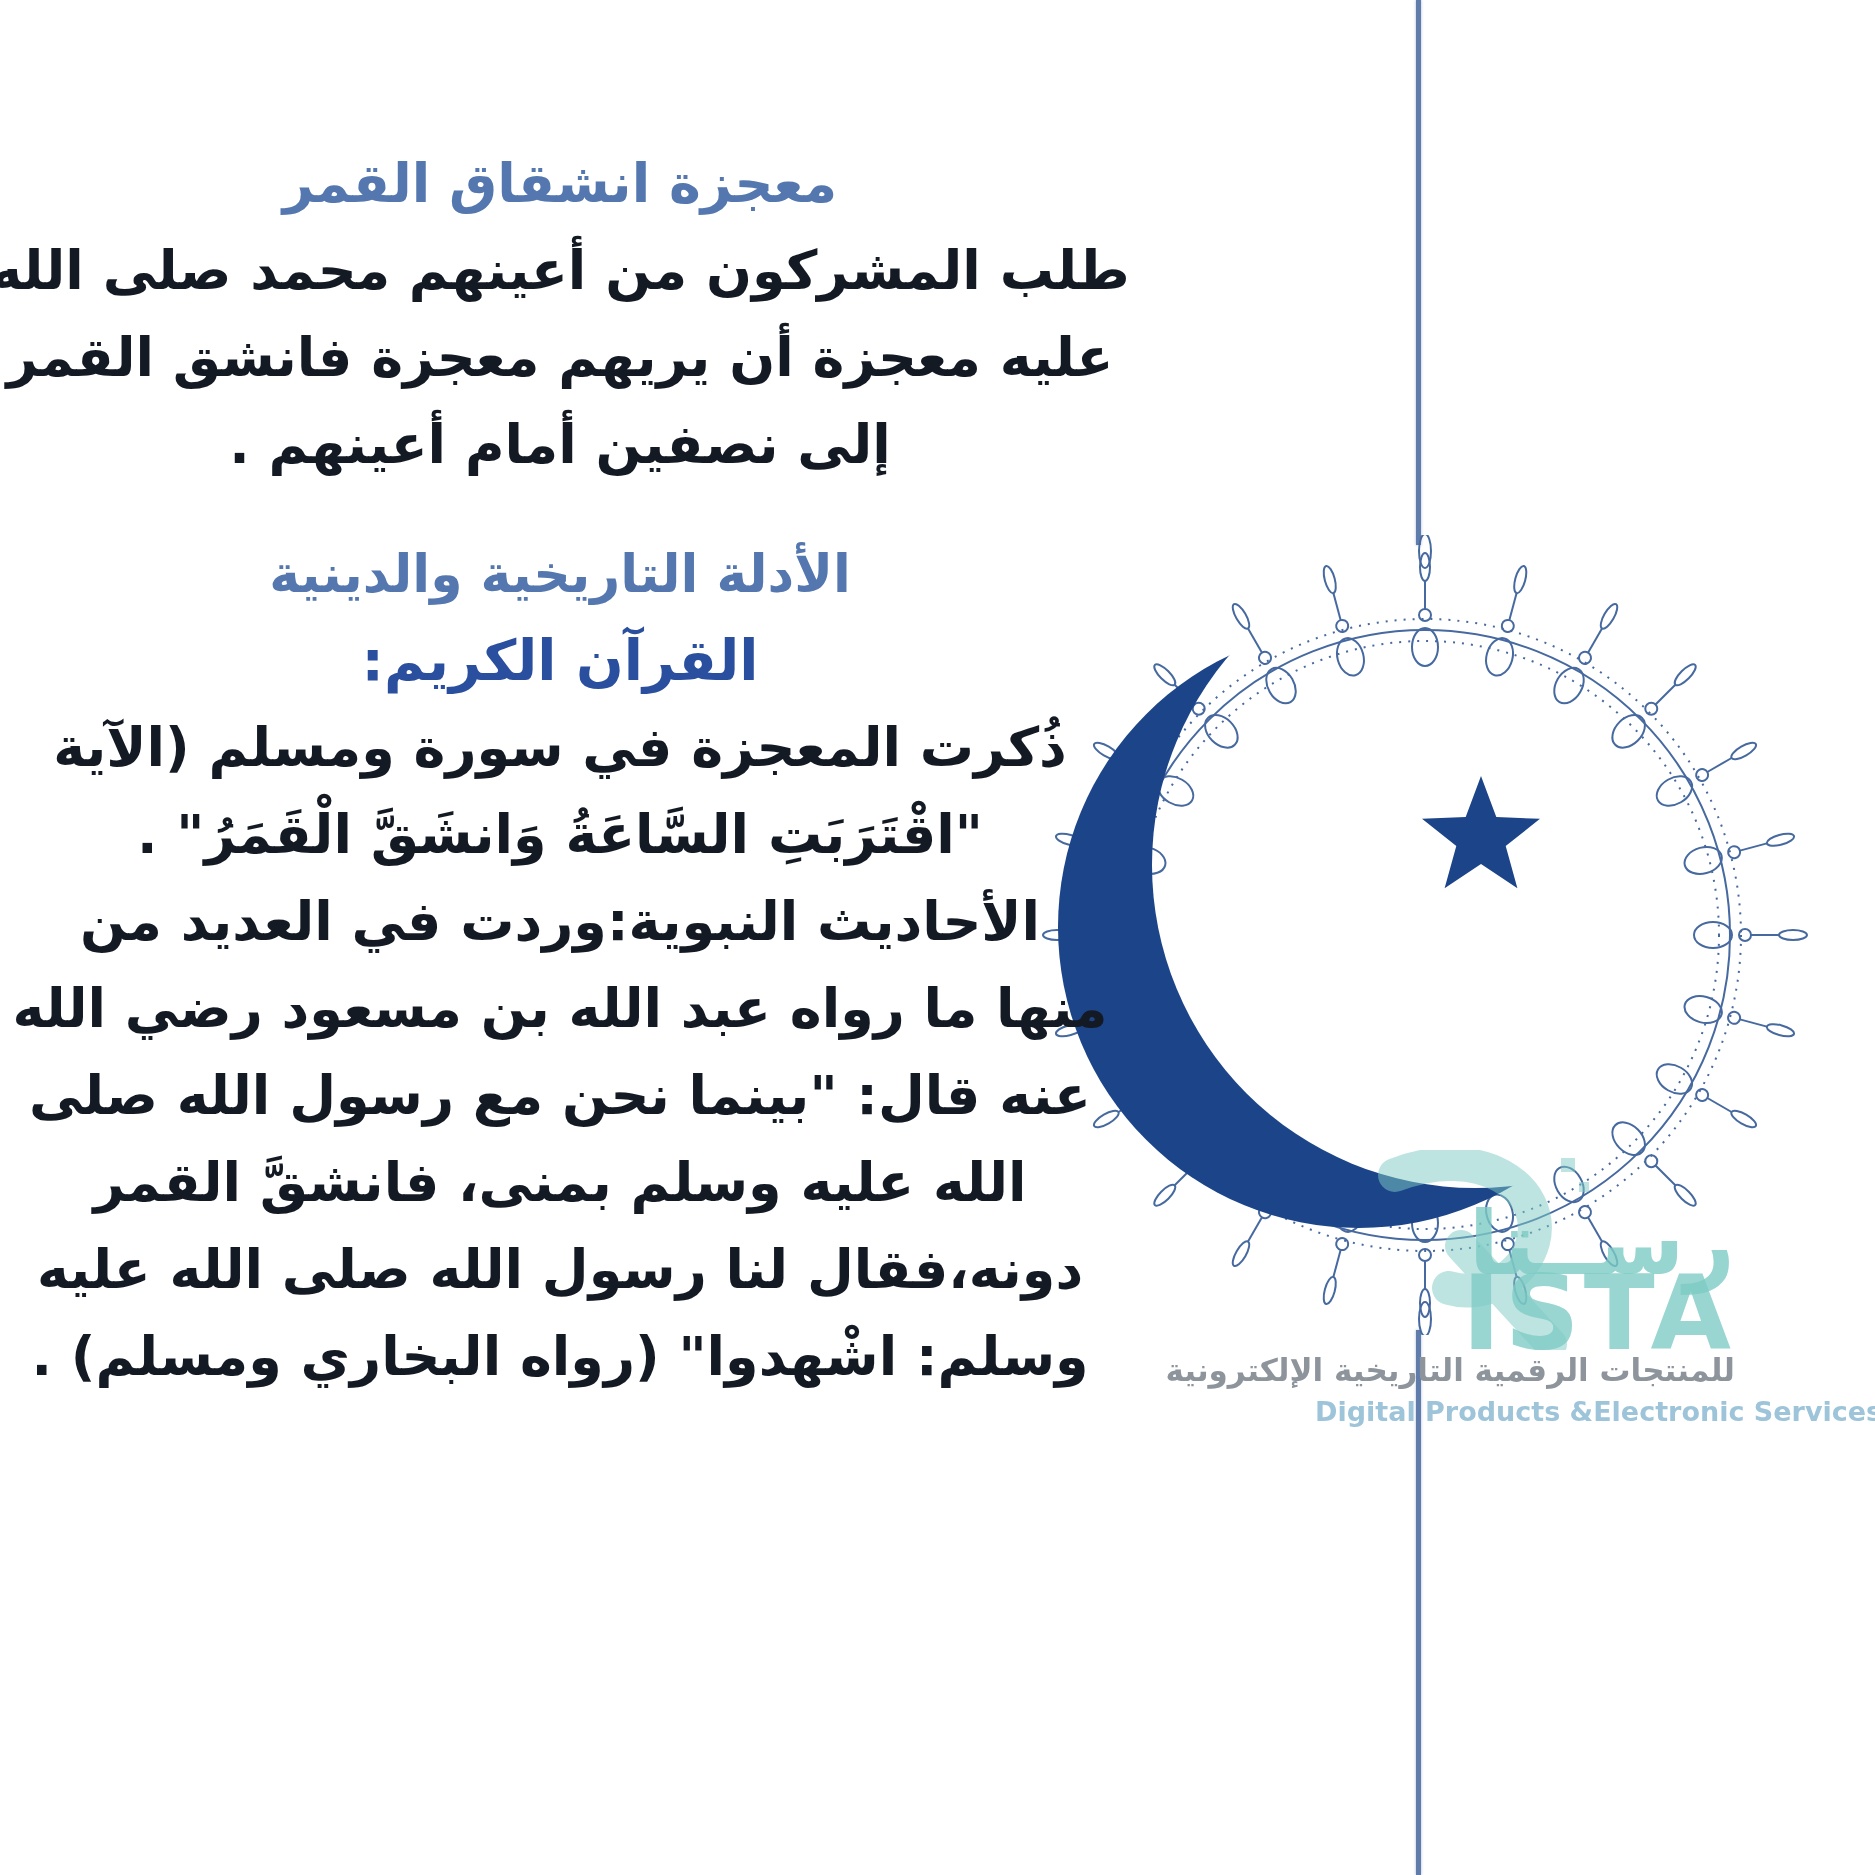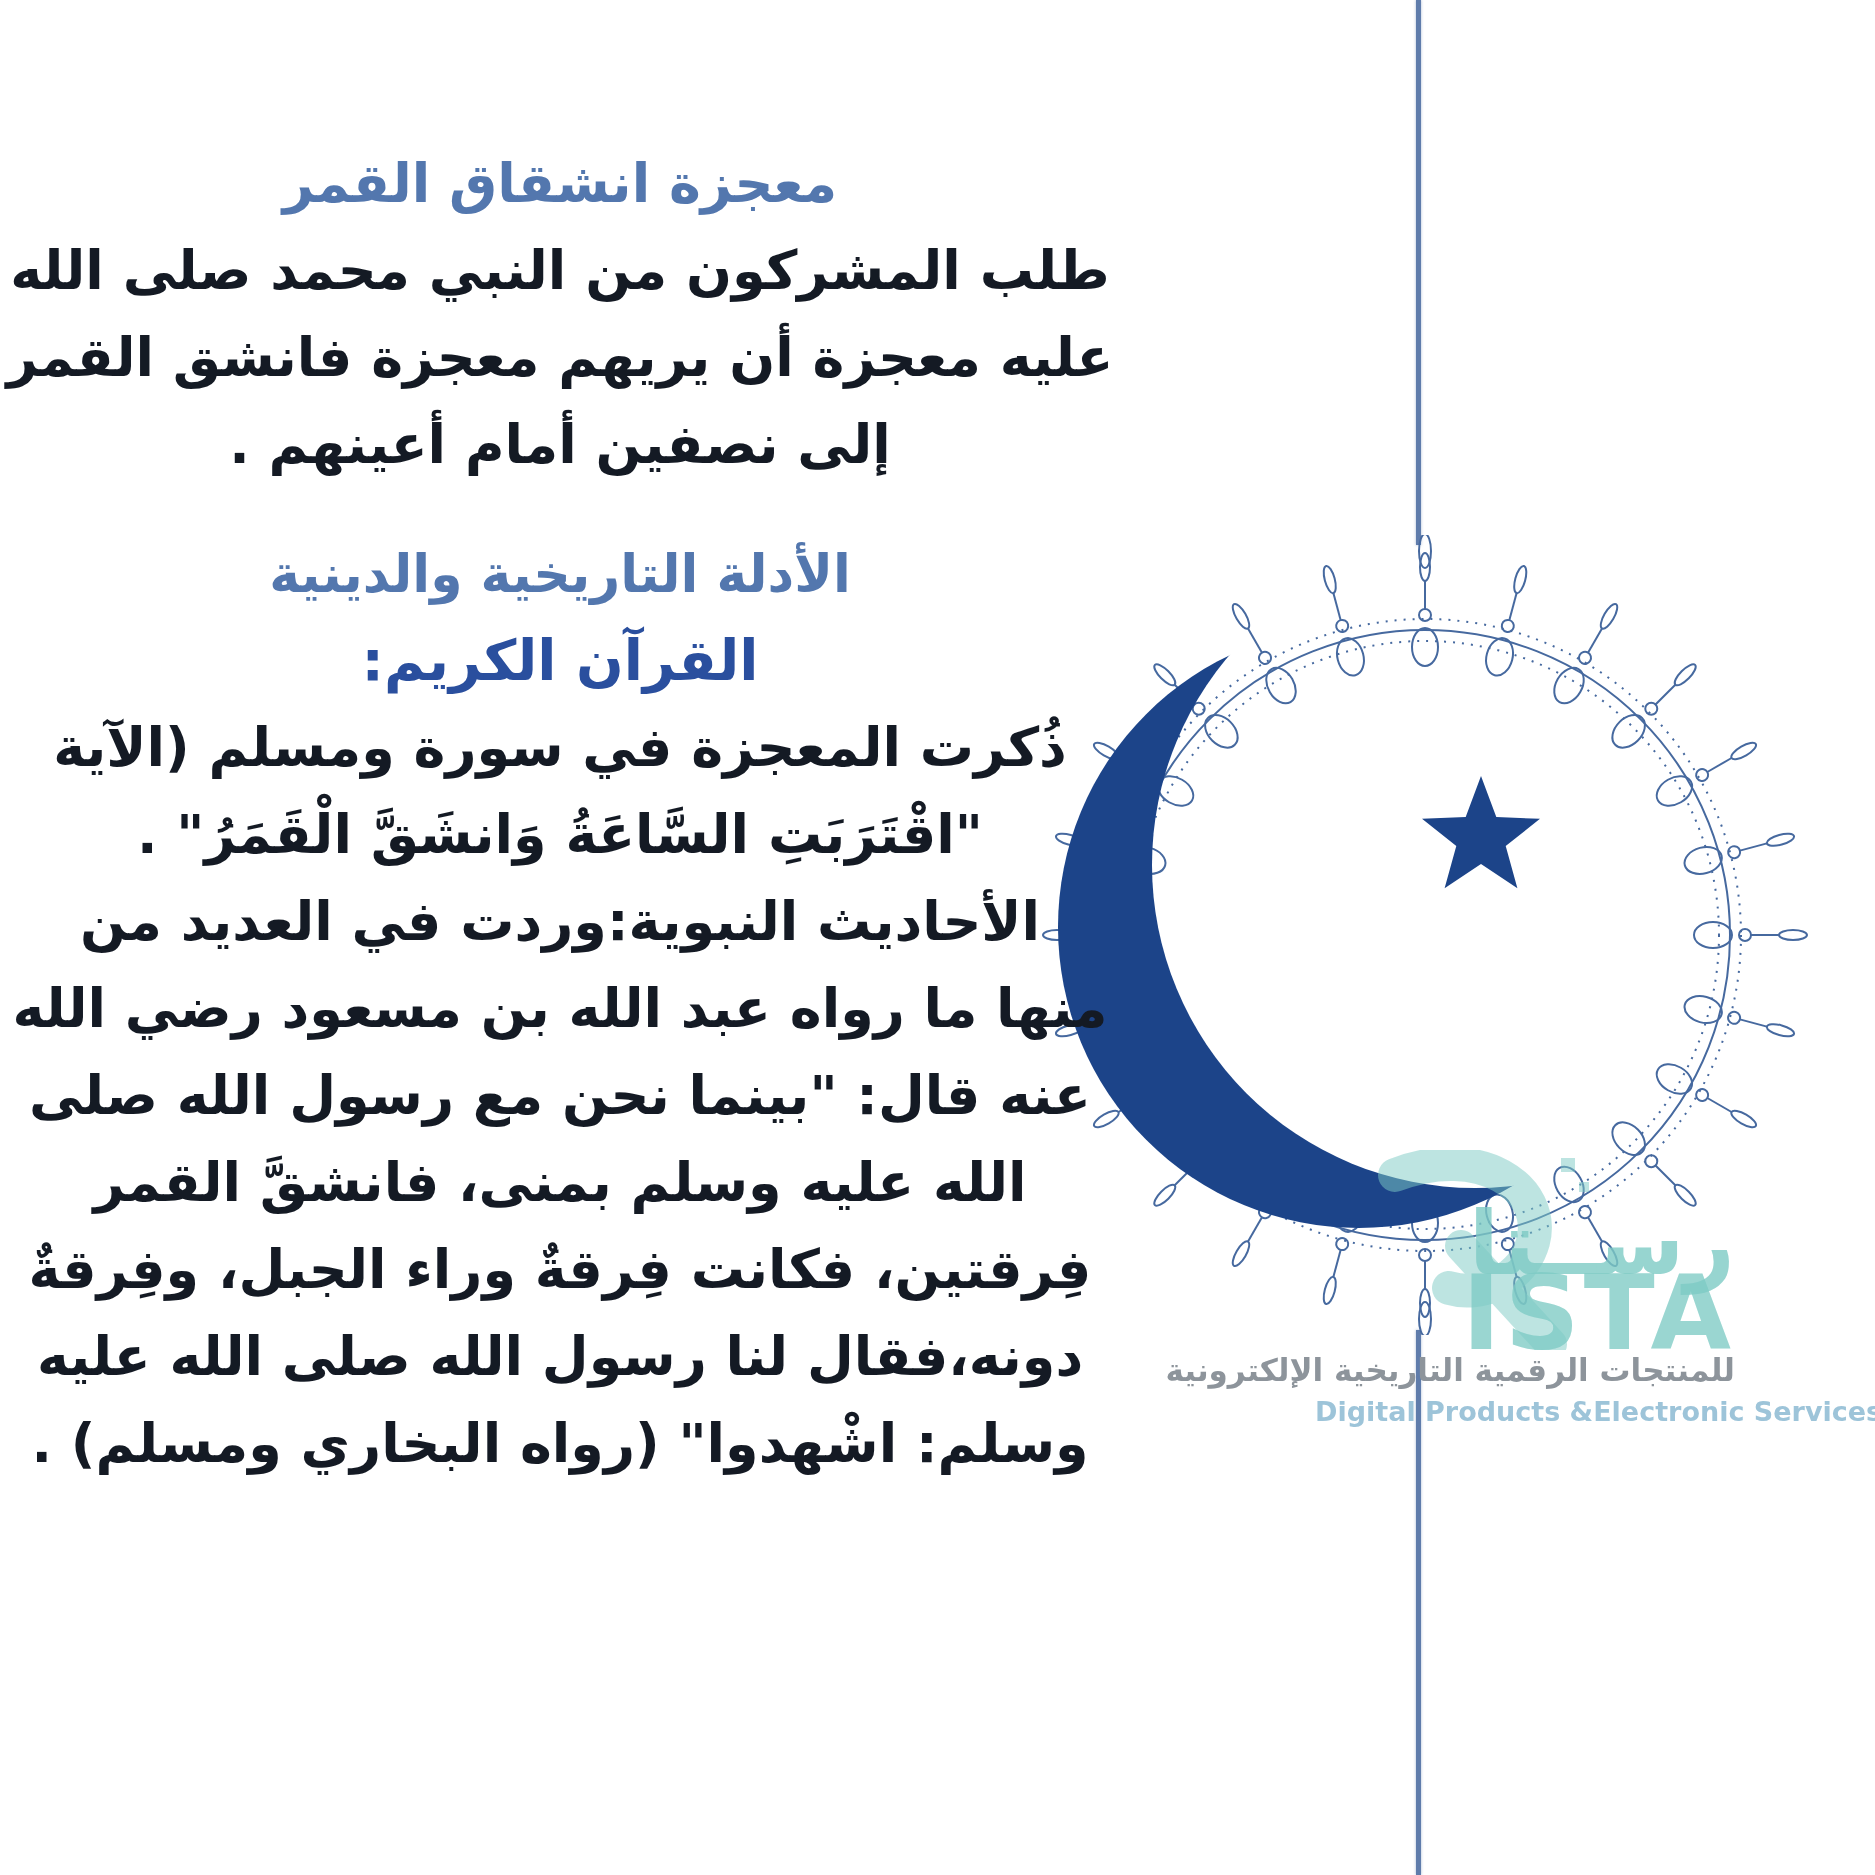--- a/index.html
+++ b/index.html
@@ -80,32 +80,31 @@
 </head>
 <body>
 
 <div class="canvas">
 
   <div class="vline vline-top"></div>
   <div class="vline vline-bottom"></div>
 
   <div class="text-col">
     <div class="line t-title">معجزة انشقاق القمر</div>
-    <div class="line t-body">طلب المشركون من النبي محمد صلى الله</div>
+    <div class="line t-body">طلب المشركون من أعينهم محمد صلى الله</div>
     <div class="line t-body">عليه معجزة أن يريهم معجزة فانشق القمر</div>
     <div class="line t-body">إلى نصفين أمام أعينهم .</div>
     <div class="line t-head-light gap-lg">الأدلة التاريخية والدينية</div>
     <div class="line t-head-dark">القرآن الكريم:</div>
     <div class="line t-body">ذُكرت المعجزة في سورة ومسلم (الآية</div>
     <div class="line t-body">"اقْتَرَبَتِ السَّاعَةُ وَانشَقَّ الْقَمَرُ" .</div>
     <div class="line t-body">الأحاديث النبوية:وردت في العديد من</div>
     <div class="line t-body">منها ما رواه عبد الله بن مسعود رضي الله</div>
     <div class="line t-body">عنه قال: "بينما نحن مع رسول الله صلى</div>
     <div class="line t-body">الله عليه وسلم بمنى، فانشقَّ القمر</div>
-    <div class="line t-body">فِرقتين، فكانت فِرقةٌ وراء الجبل، وفِرقةٌ</div>
     <div class="line t-body">دونه،فقال لنا رسول الله صلى الله عليه</div>
     <div class="line t-body">وسلم: اشْهدوا" (رواه البخاري ومسلم) .</div>
   </div>
 
   <svg class="ornament" viewBox="0 0 800 800" xmlns="http://www.w3.org/2000/svg">
 
     <circle cx="400" cy="400" r="330" fill="#ffffff"></circle>
 
     <circle class="lace-shape" cx="400" cy="400" r="316" stroke-dasharray="2 7"></circle>
     <circle class="lace-shape" cx="400" cy="400" r="305" stroke-width="1.8"></circle>

